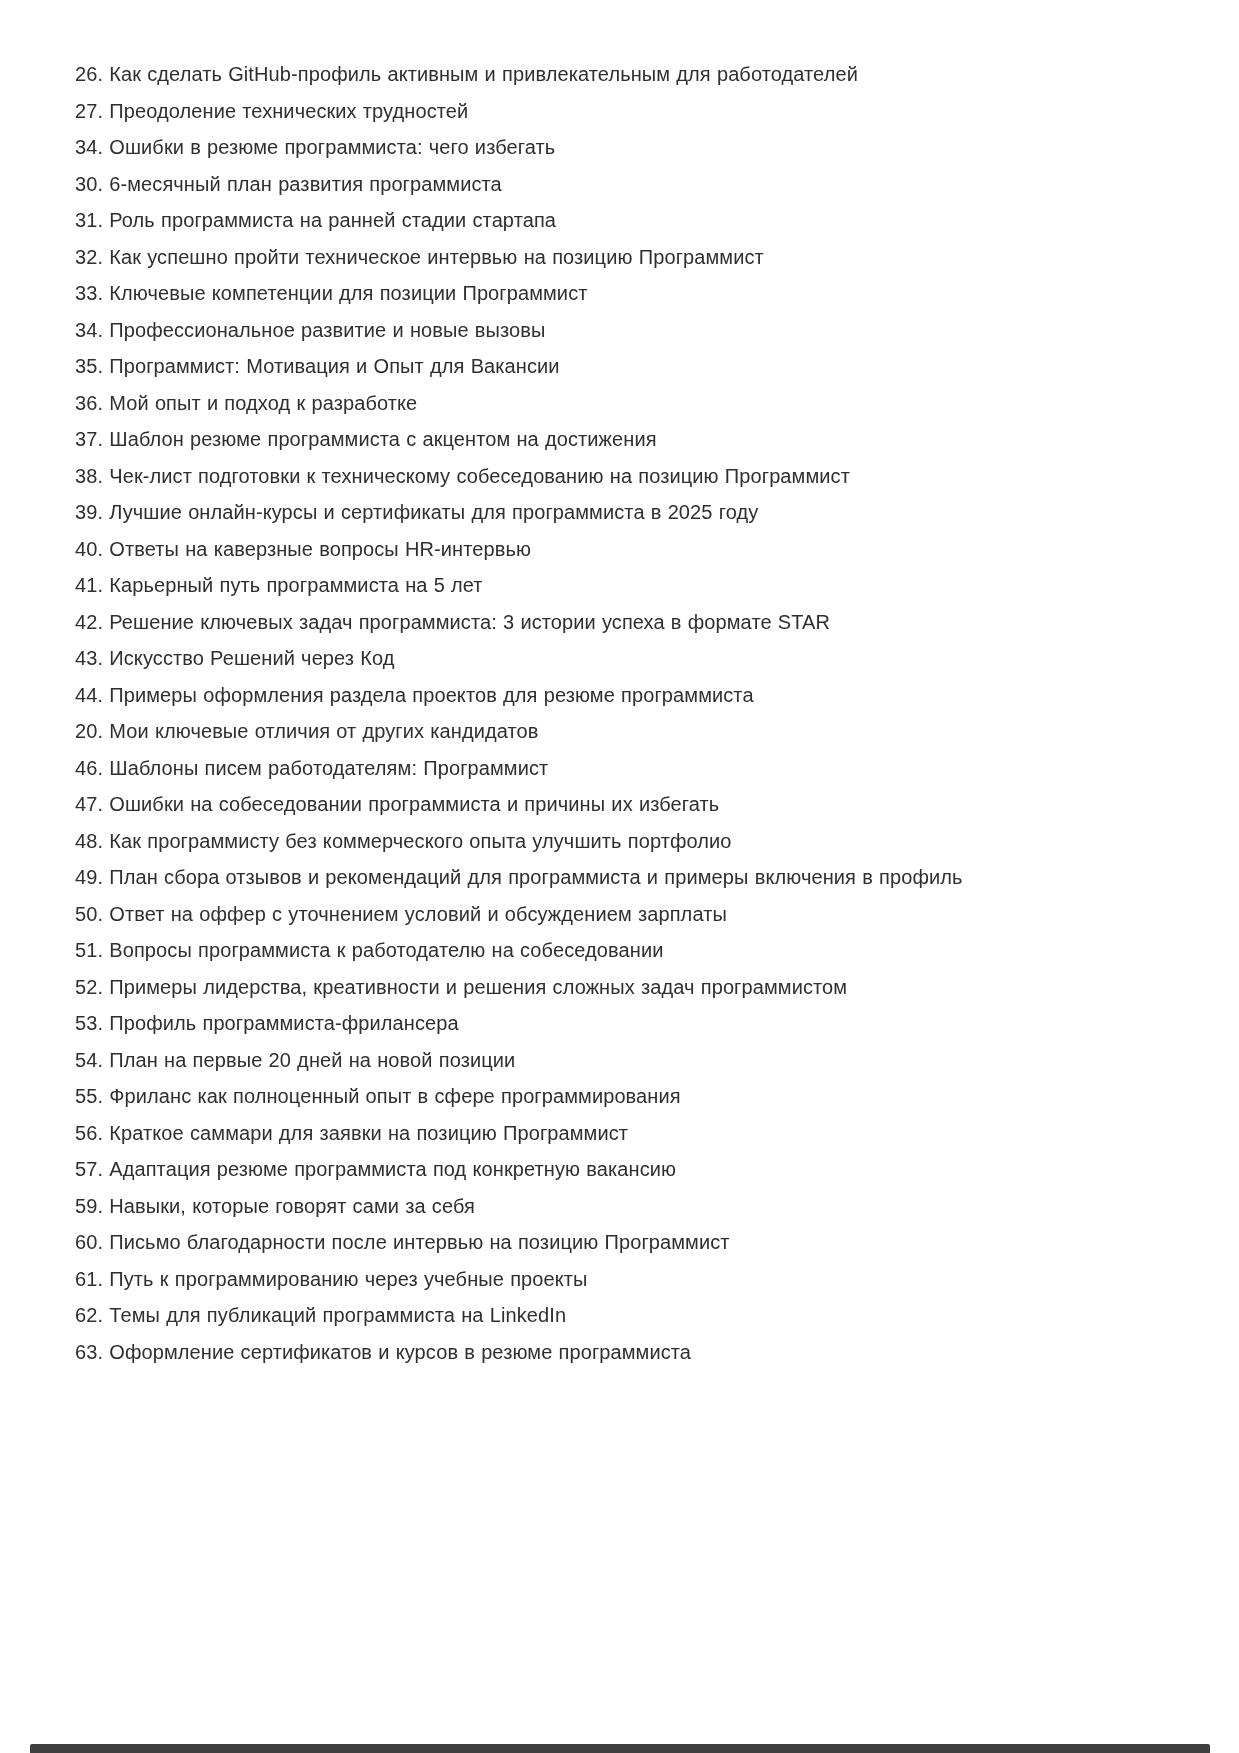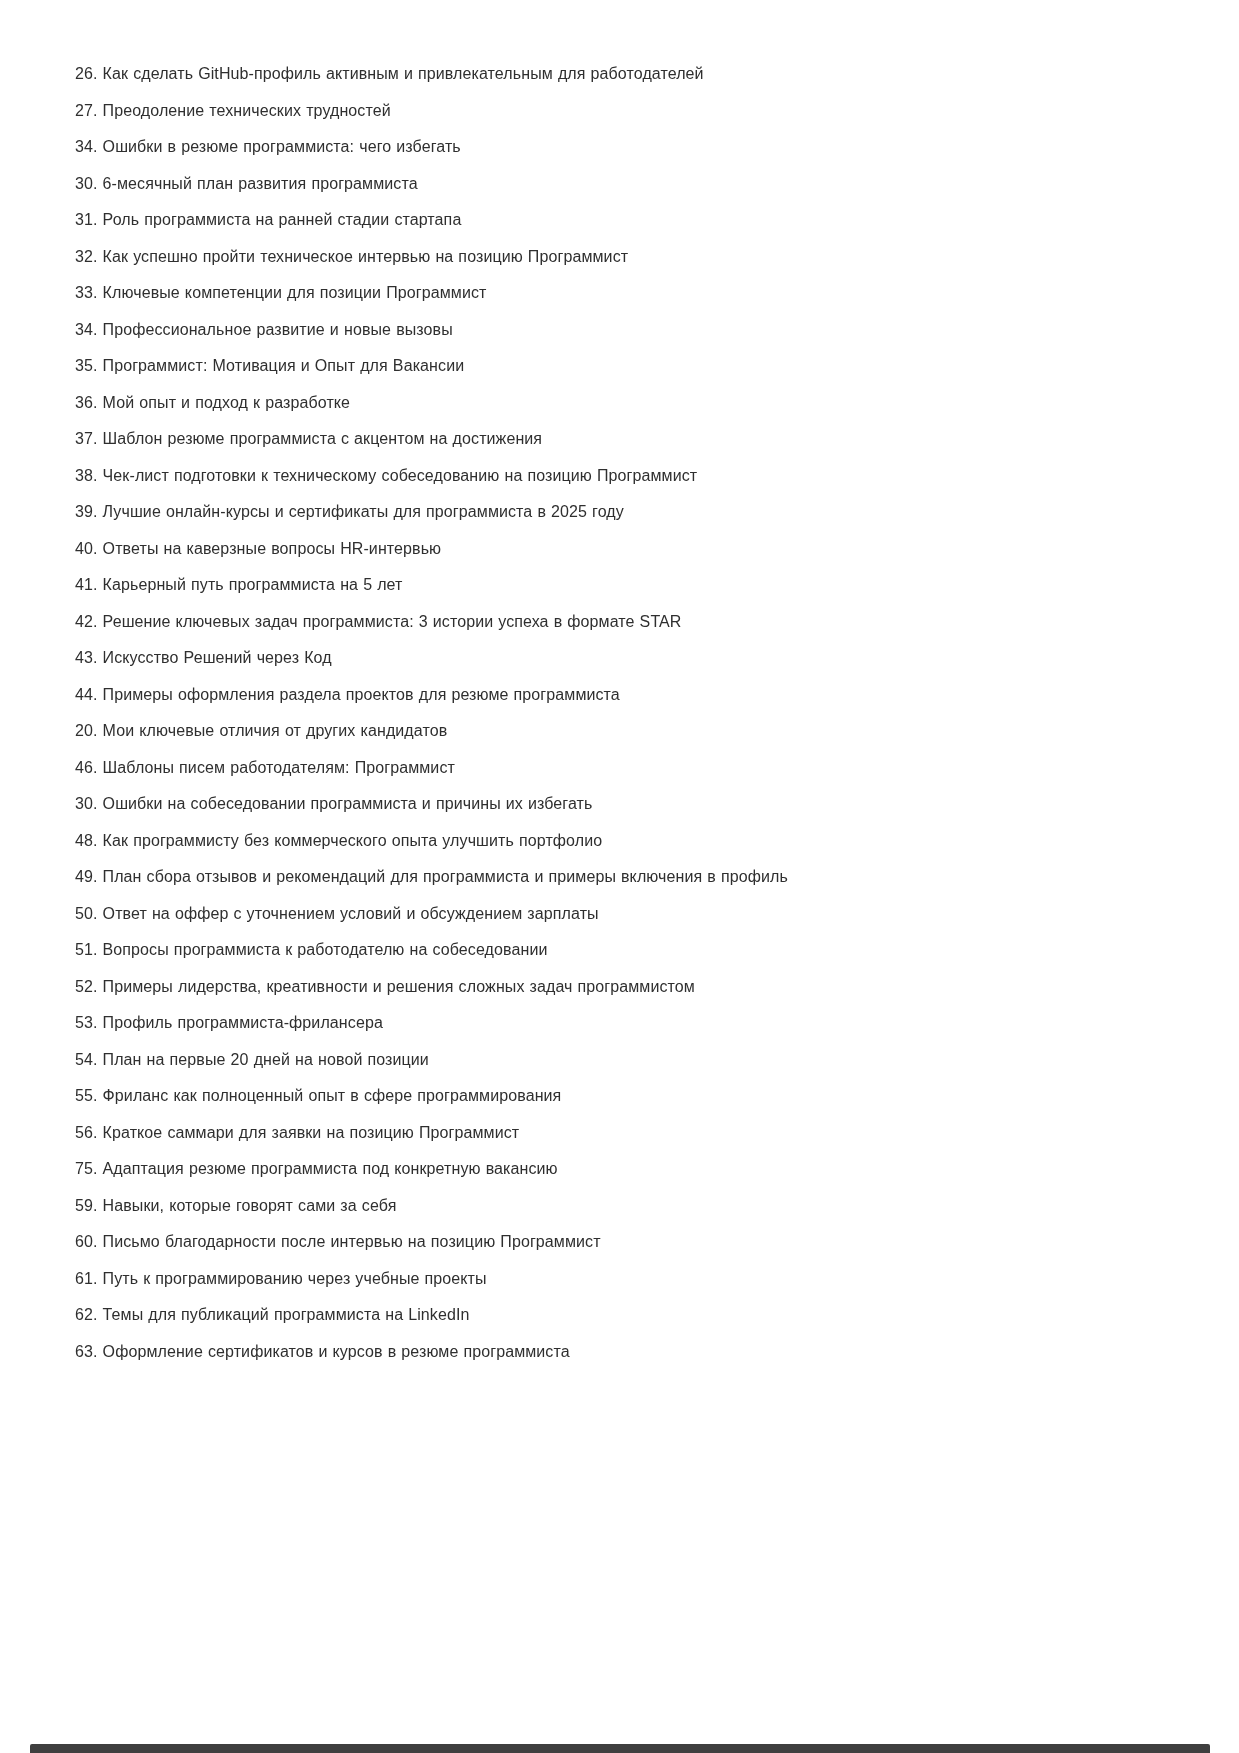--- a/index.html
+++ b/index.html
@@ -20,21 +20,21 @@
     top: 56px;
     left: 75px;
     width: 1075px;
   }
   .doc-list {
     list-style: none;
     margin: 0;
     padding: 0;
   }
   .doc-list li {
-    font-size: 16px;
+    font-size: 20px;
     line-height: 36.5px;
     letter-spacing: 0.1px;
     white-space: normal;
     word-spacing: 0.5px;
   }
   .bottom-bar {
     position: absolute;
     left: 30px;
     right: 29px;
     bottom: 0;
@@ -61,31 +61,31 @@
       <li>37. Шаблон резюме программиста с акцентом на достижения</li>
       <li>38. Чек-лист подготовки к техническому собеседованию на позицию Программист</li>
       <li>39. Лучшие онлайн-курсы и сертификаты для программиста в 2025 году</li>
       <li>40. Ответы на каверзные вопросы HR-интервью</li>
       <li>41. Карьерный путь программиста на 5 лет</li>
       <li>42. Решение ключевых задач программиста: 3 истории успеха в формате STAR</li>
       <li>43. Искусство Решений через Код</li>
       <li>44. Примеры оформления раздела проектов для резюме программиста</li>
       <li>20. Мои ключевые отличия от других кандидатов</li>
       <li>46. Шаблоны писем работодателям: Программист</li>
-      <li>30. Ошибки на собеседовании программиста и причины их избегать</li>
+      <li>47. Ошибки на собеседовании программиста и причины их избегать</li>
       <li>48. Как программисту без коммерческого опыта улучшить портфолио</li>
       <li>49. План сбора отзывов и рекомендаций для программиста и примеры включения в профиль</li>
       <li>50. Ответ на оффер с уточнением условий и обсуждением зарплаты</li>
       <li>51. Вопросы программиста к работодателю на собеседовании</li>
       <li>52. Примеры лидерства, креативности и решения сложных задач программистом</li>
       <li>53. Профиль программиста-фрилансера</li>
       <li>54. План на первые 20 дней на новой позиции</li>
       <li>55. Фриланс как полноценный опыт в сфере программирования</li>
       <li>56. Краткое саммари для заявки на позицию Программист</li>
-      <li>75. Адаптация резюме программиста под конкретную вакансию</li>
+      <li>57. Адаптация резюме программиста под конкретную вакансию</li>
       <li>59. Навыки, которые говорят сами за себя</li>
       <li>60. Письмо благодарности после интервью на позицию Программист</li>
       <li>61. Путь к программированию через учебные проекты</li>
       <li>62. Темы для публикаций программиста на LinkedIn</li>
       <li>63. Оформление сертификатов и курсов в резюме программиста</li>
     </ol>
 </div>
 
 <div class="bottom-bar"></div>
 

